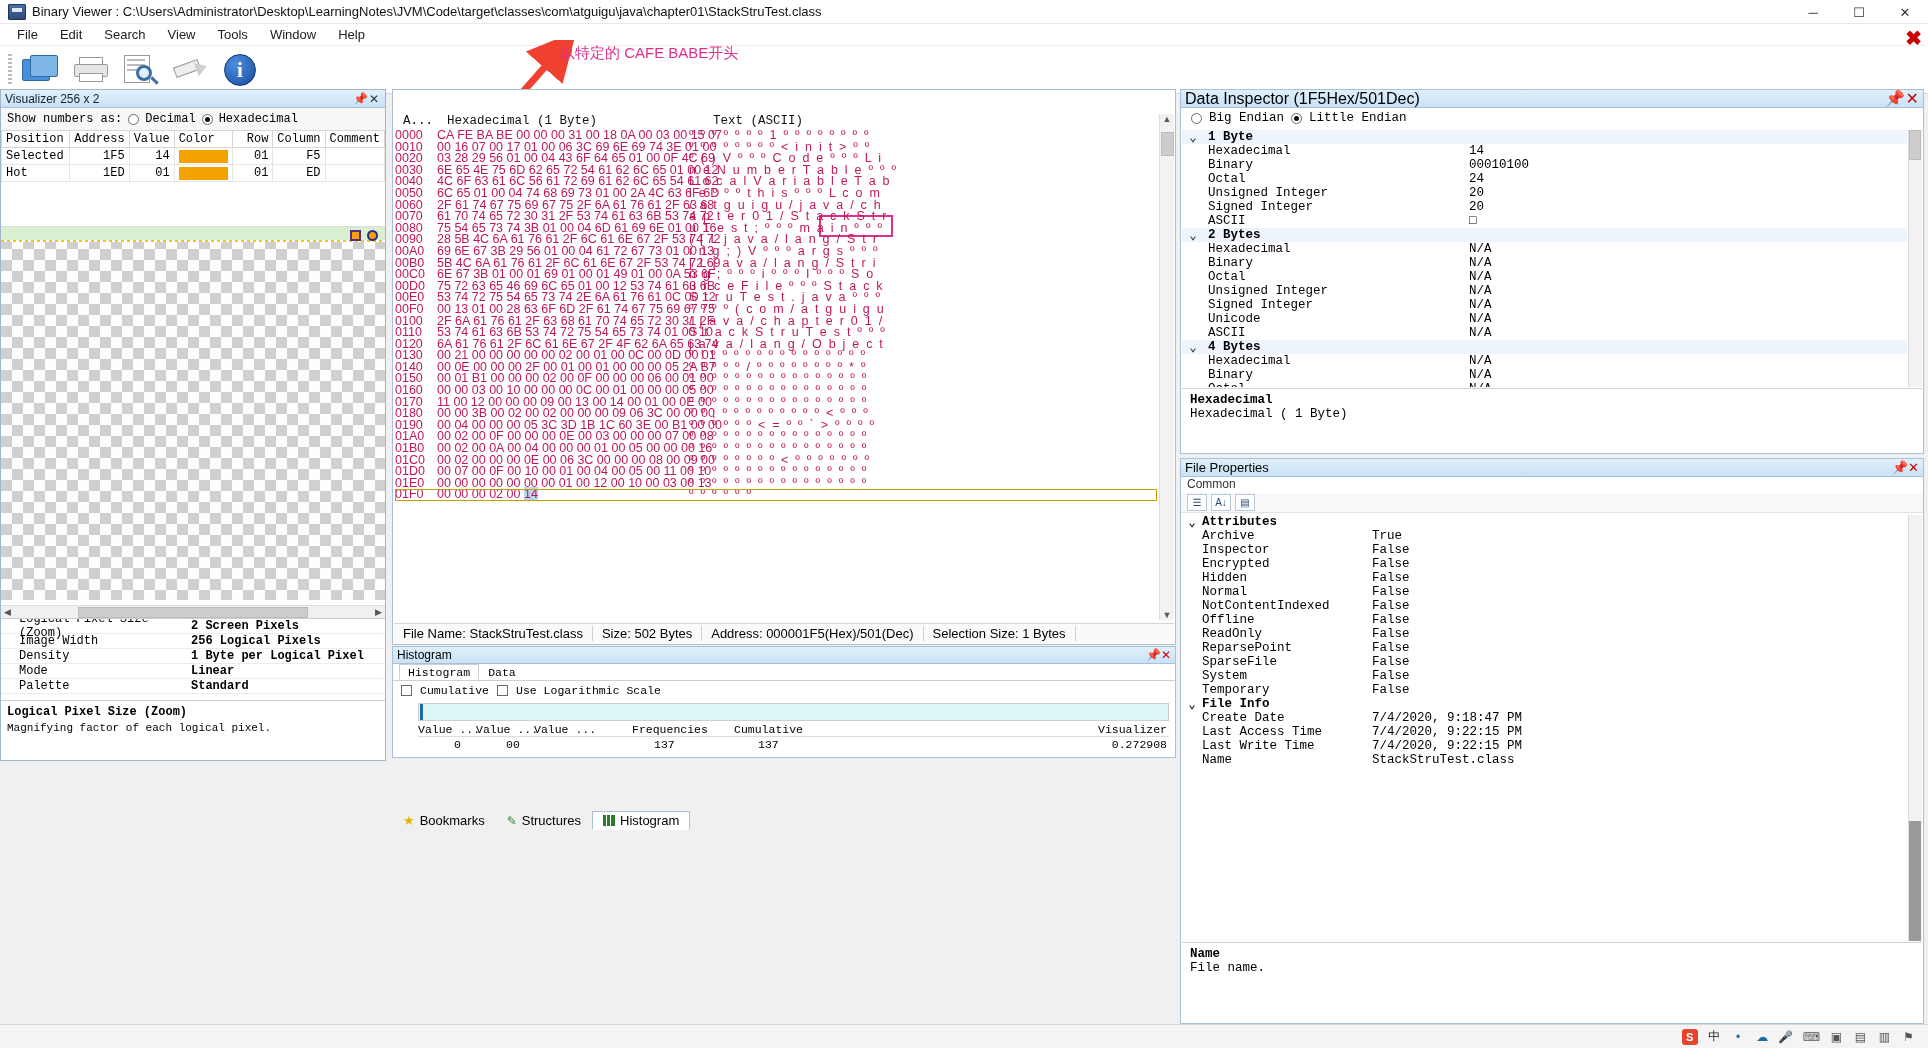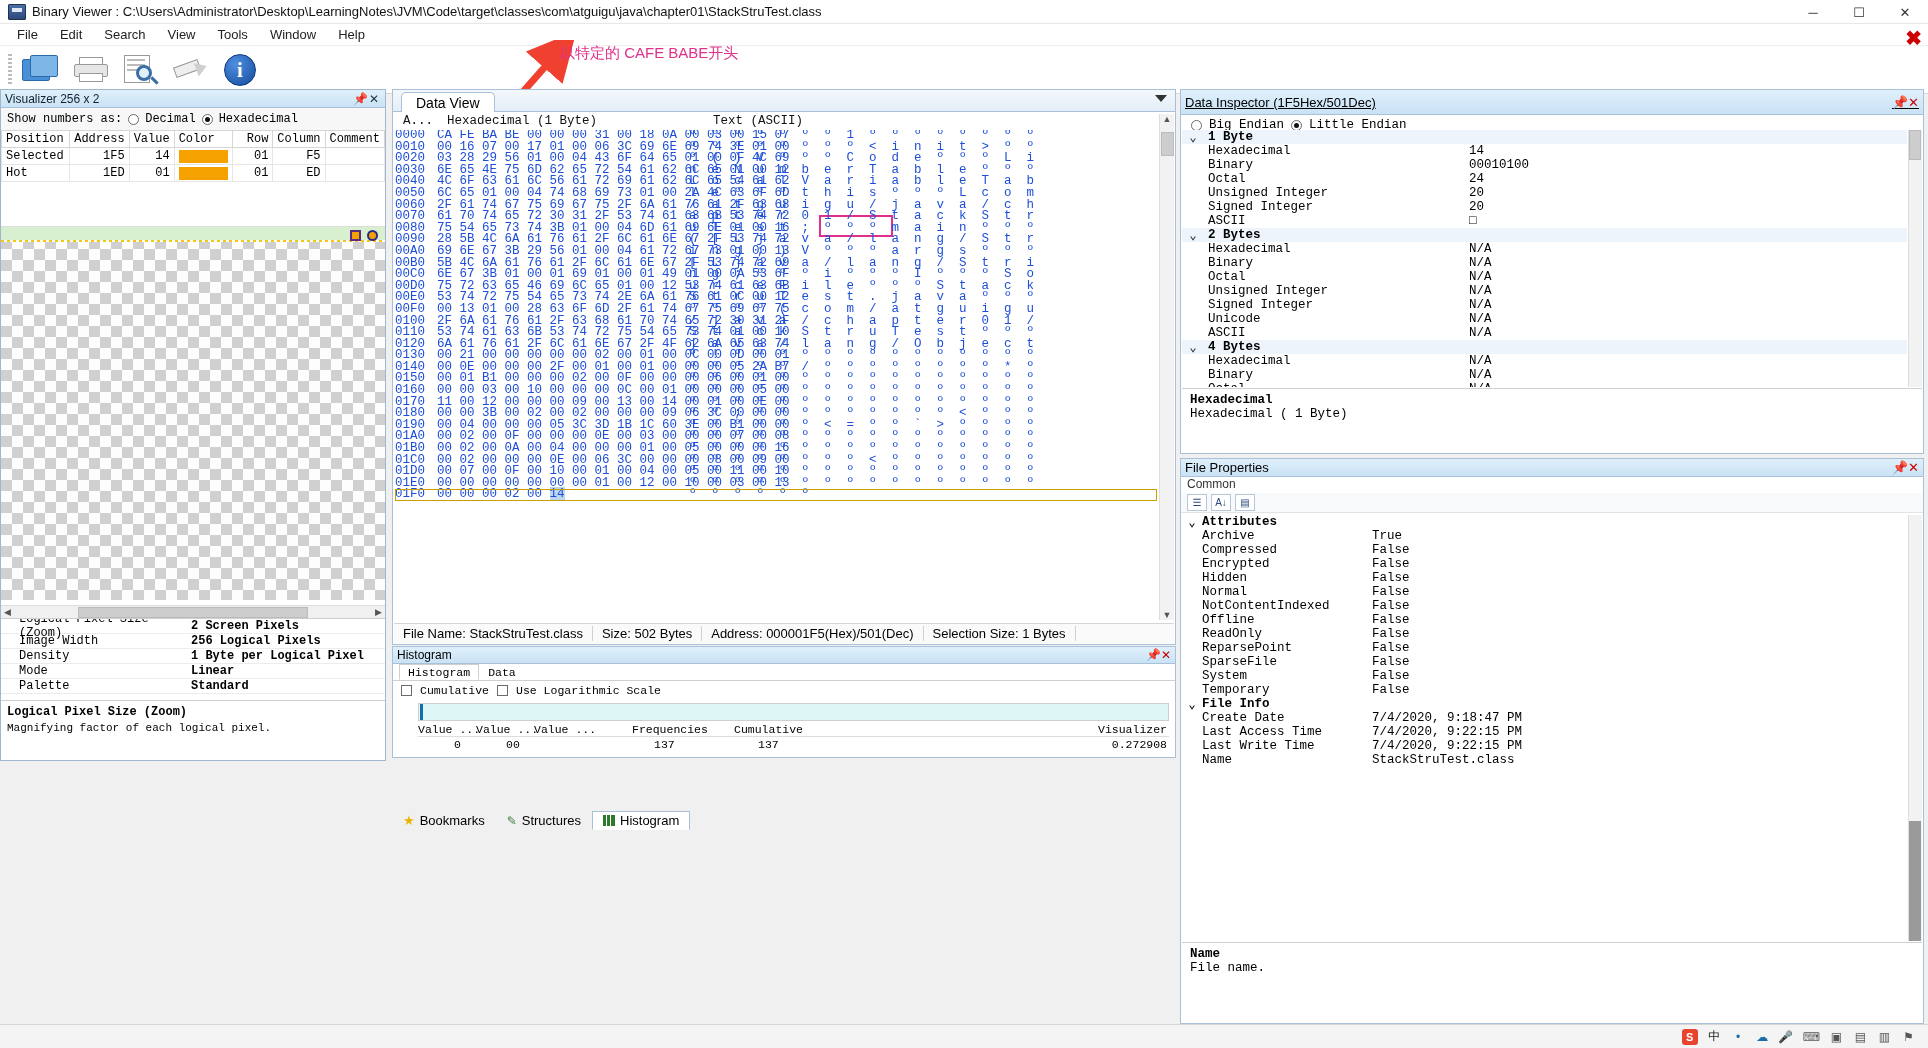--- a/index.html
+++ b/index.html
@@ -151,21 +151,21 @@
      border-top-left-radius:5px; border-top-right-radius:5px;
      font-size:14px; display:flex; align-items:center; }
   .dv-caret{position:absolute; right:8px; top:5px; width:0;height:0;
      border-left:6px solid transparent;border-right:6px solid transparent;border-top:7px solid #333;}
   .dv-hdr { position:absolute; left:2px; top:24px; right:18px; height:16px;
      font-family:"Liberation Mono", monospace; font-size:12.5px; color:#111; }
   .dv-hdr .a{position:absolute; left:8px;}
   .dv-hdr .h{position:absolute; left:52px;}
   .dv-hdr .t{position:absolute; left:318px;}
   .hexwrap{position:absolute; left:2px; top:40px; right:18px; bottom:24px; overflow:hidden;
-     font-family:Liberation Mono, monospace; font-size:12.5px; line-height:11.6px; color:#1d4ed8;}
+     font-family:Liberation Sans, sans-serif; font-size:12.5px; line-height:11.6px; color:#be185d;}
   .hexrow{display:flex; white-space:pre; height:11.6px;}
   .hexrow .addr{width:42px;}
   .hexrow .hex{width:252px;}
   .hexrow .asc{letter-spacing:0px;}
   .hexrow .sel{background:#bcd6f0;}
   .dv-vscroll{position:absolute; right:1px; top:24px; bottom:24px; width:15px; background:#f2f2f2;
      border-left:1px solid #ddd; display:flex; flex-direction:column; justify-content:space-between;
      align-items:center; font-size:9px; color:#555;}
   .dv-vscroll .thumb{position:absolute; top:18px; width:13px; height:24px; background:#cdcdcd; border:1px solid #bbb;}
   .dv-status{position:absolute; left:1px; right:1px; bottom:1px; height:20px;
@@ -204,22 +204,22 @@
   .btabs{position:absolute; left:392px; top:810px; width:784px; height:20px; display:flex; align-items:flex-end;
      font-size:13px;}
   .btab{height:19px; padding:0 10px; display:flex; align-items:center; gap:5px; border:1px solid transparent;}
   .btab.on{background:#fff; border:1px solid #a9c0d8; border-bottom:1px solid #fff;}
   .star{color:#e8b400; font-size:13px;} .pen{color:#3a7d3a; font-size:12px;}
   .bars{display:inline-block; width:12px; height:11px;
      background:linear-gradient(to right,#2d7a2d 0 3px,transparent 3px 4px,#2d7a2d 4px 7px,transparent 7px 8px,#2d7a2d 8px 12px);}
 
   
   #inspector { left:1180px; top:89px; width:744px; height:365px; }
-  .di-hdr{height:25px; background:linear-gradient(#dff0fb,#c9e2f5); border-bottom:1px solid #a9c0d8;
-     display:flex;align-items:center; padding:0 4px; font-size:13px;text-decoration:underline;}
+  .di-hdr{height:18px; background:linear-gradient(#dff0fb,#c9e2f5); border-bottom:1px solid #a9c0d8;
+     display:flex;align-items:center; padding:0 4px; font-size:16px;}
   .di-endian{height:20px; display:flex; align-items:center; gap:7px; padding:0 10px;
      font-family:"Liberation Mono", monospace; font-size:12.5px; background:#fff;}
   .di-list{position:absolute; left:1px; top:40px; right:16px; bottom:66px; overflow:hidden;
      font-family:"Liberation Mono", monospace; font-size:12.5px;}
   .di-row{display:flex; height:14px; align-items:center; }
   .di-row.group{font-weight:bold; background:#eef4fb;}
   .di-row .chev{width:22px; text-align:center; color:#333;}
   .di-row .k{flex:0 0 265px; padding-left:4px;}
   .di-row .v{flex:1;}
   .di-footer{position:absolute; left:1px; right:1px; bottom:1px; height:64px; background:#fff;
@@ -429,24 +429,20 @@
     <defs>
       <marker id="ah" markerWidth="7" markerHeight="7" refX="3" refY="3.5" orient="auto">
         <polygon points="0 0, 7 3.5, 0 7" fill="#f0402f"></polygon>
       </marker>
     </defs>
     <line x1="5" y1="95" x2="78" y2="12" stroke="#f0402f" stroke-width="7" marker-end="url(#ah)"></line>
   </svg>
   <div class="annot-text">以特定的 CAFE BABE开头</div>
 
   <div class="panel" id="dataview">
-    <div class="dv-tabrow">
-      <div class="dv-tab">Data View</div>
-      <div class="dv-caret"></div>
-    </div>
 
     <div class="dv-hdr">
       <span class="a">A...</span>
       <span class="h">Hexadecimal (1 Byte)</span>
       <span class="t">Text (ASCII)</span>
     </div>
 
     <div class="hl-box"></div>
 
     <div class="hexwrap" id="hexwrap">
@@ -716,21 +712,21 @@
           <span class="k">Attributes</span>
           <span class="v"></span>
         </div>
         <div class="fp-row">
           <span class="chev"></span>
           <span class="k">Archive</span>
           <span class="v">True</span>
         </div>
         <div class="fp-row">
           <span class="chev"></span>
-          <span class="k">Compressed</span>
+          <span class="k">Inspector</span>
           <span class="v">False</span>
         </div>
         <div class="fp-row">
           <span class="chev"></span>
           <span class="k">Encrypted</span>
           <span class="v">False</span>
         </div>
         <div class="fp-row">
           <span class="chev"></span>
           <span class="k">Hidden</span>

